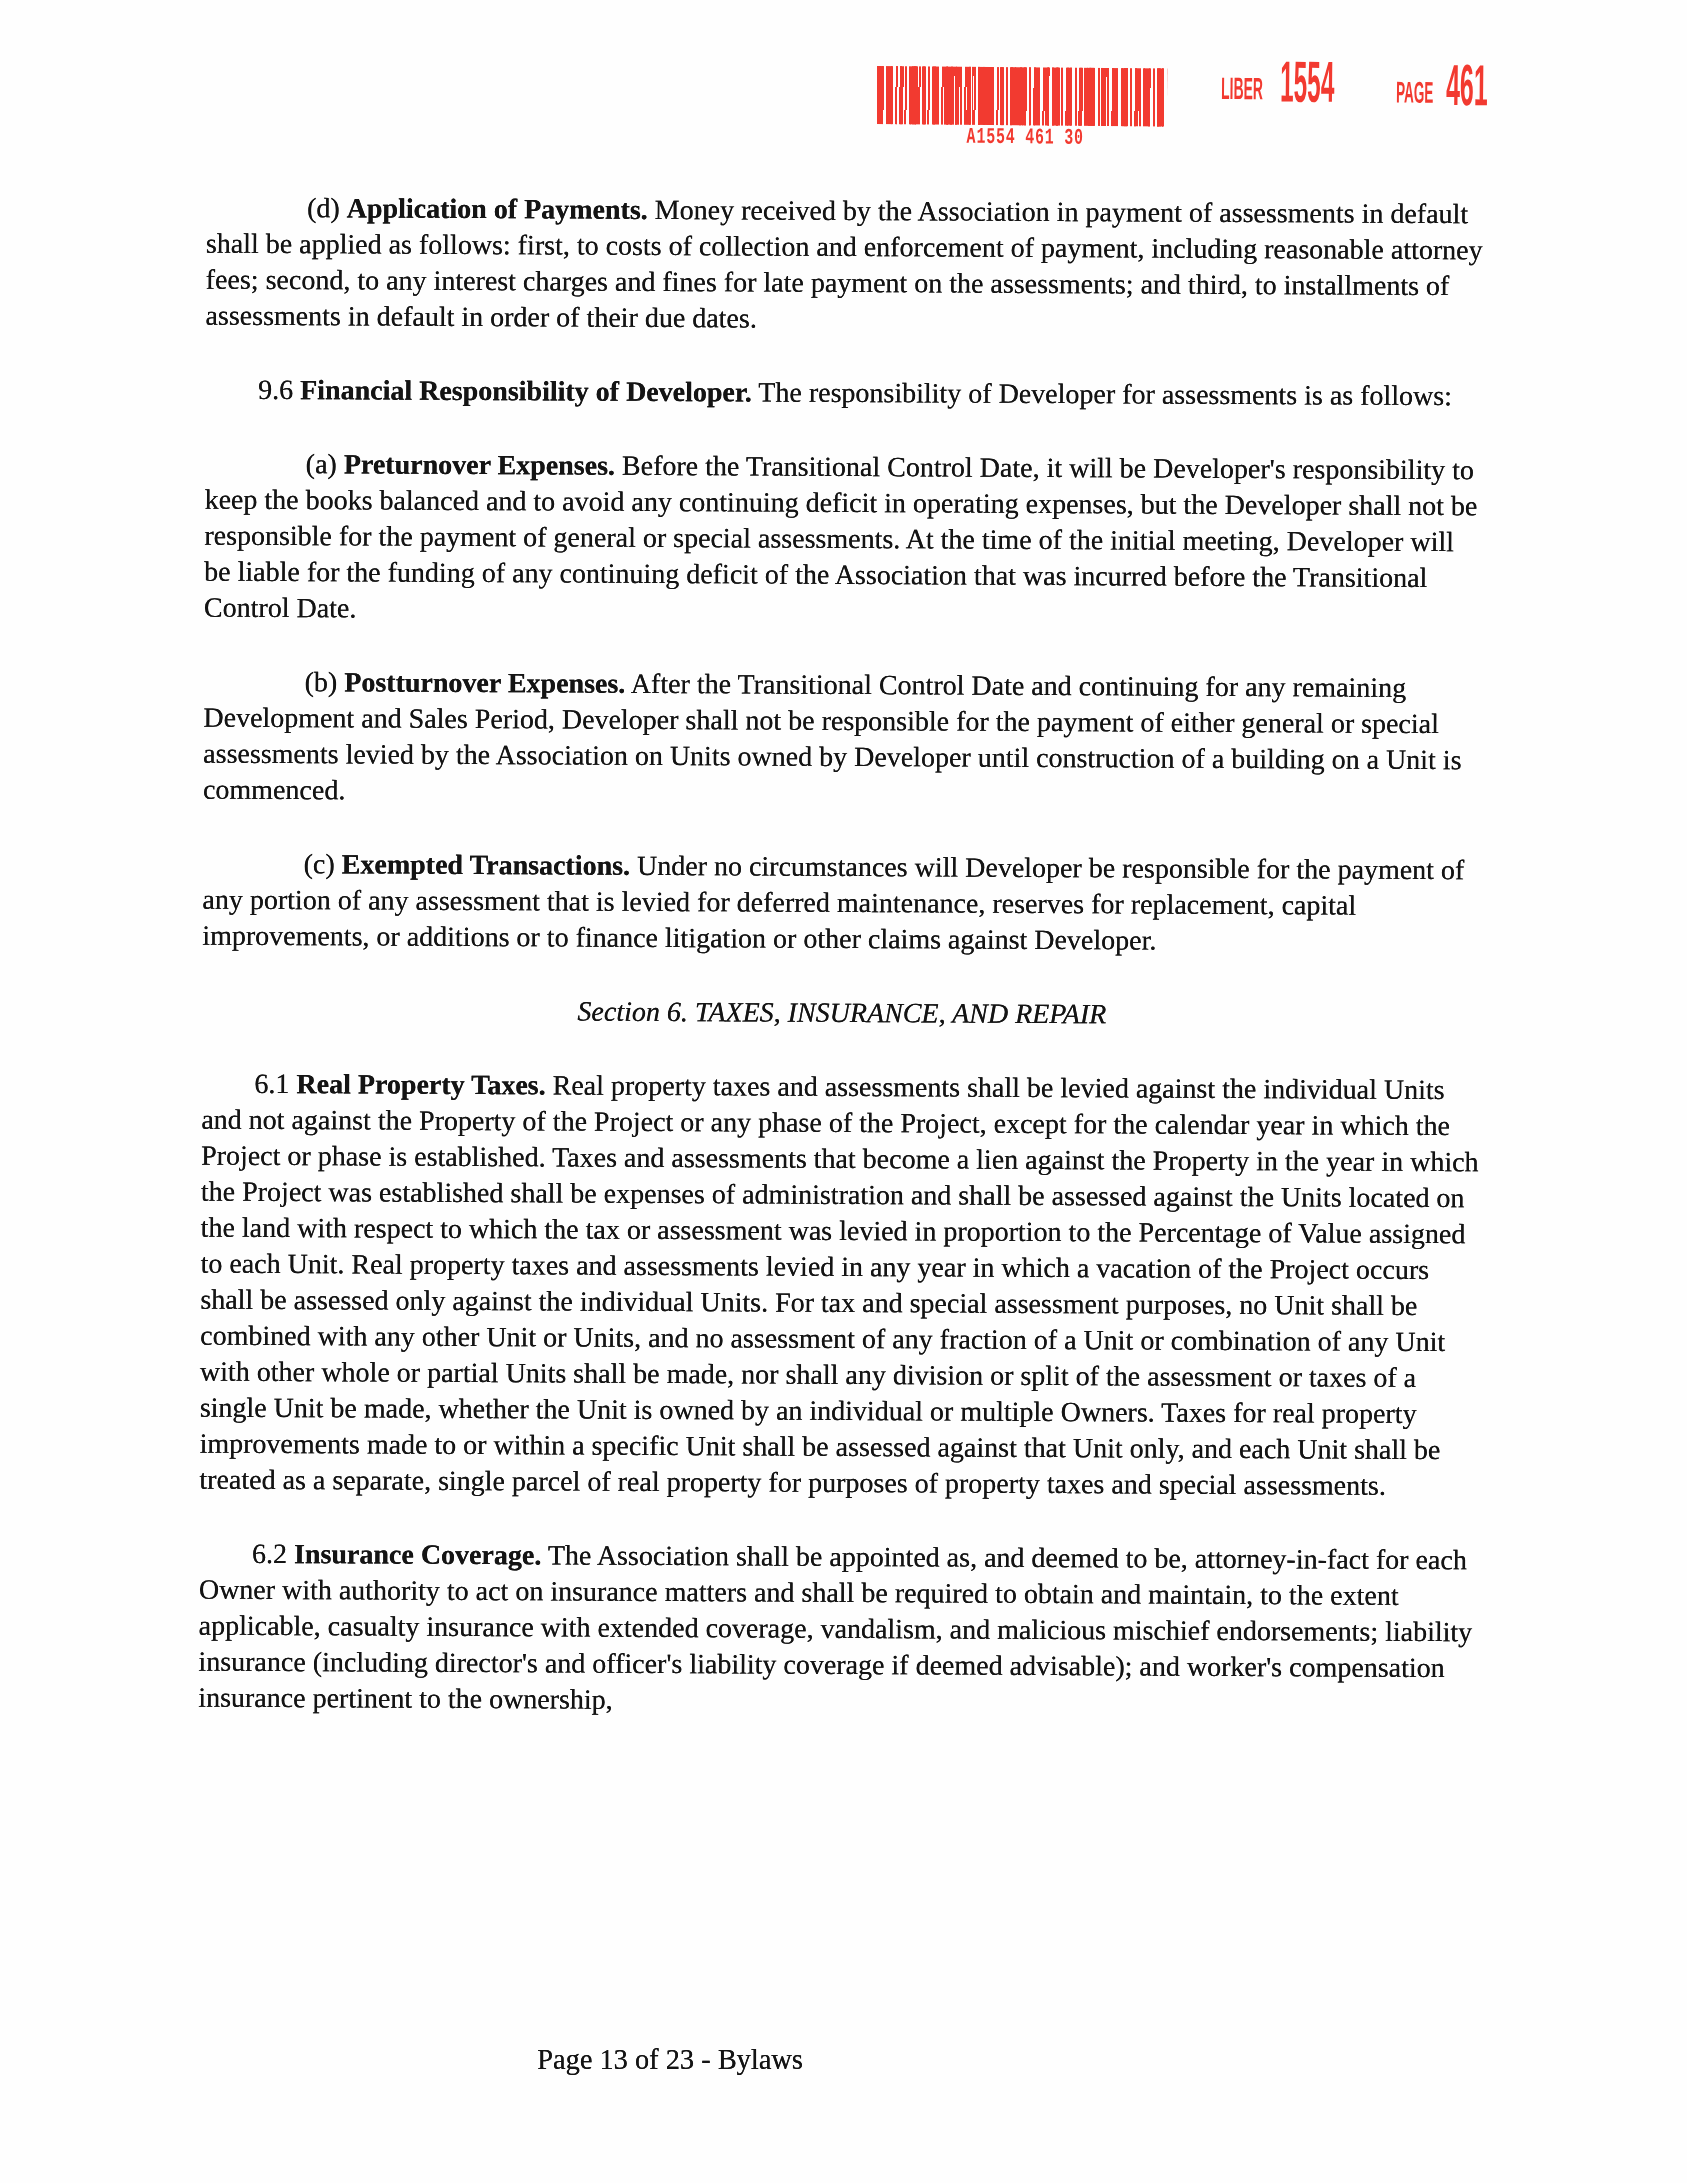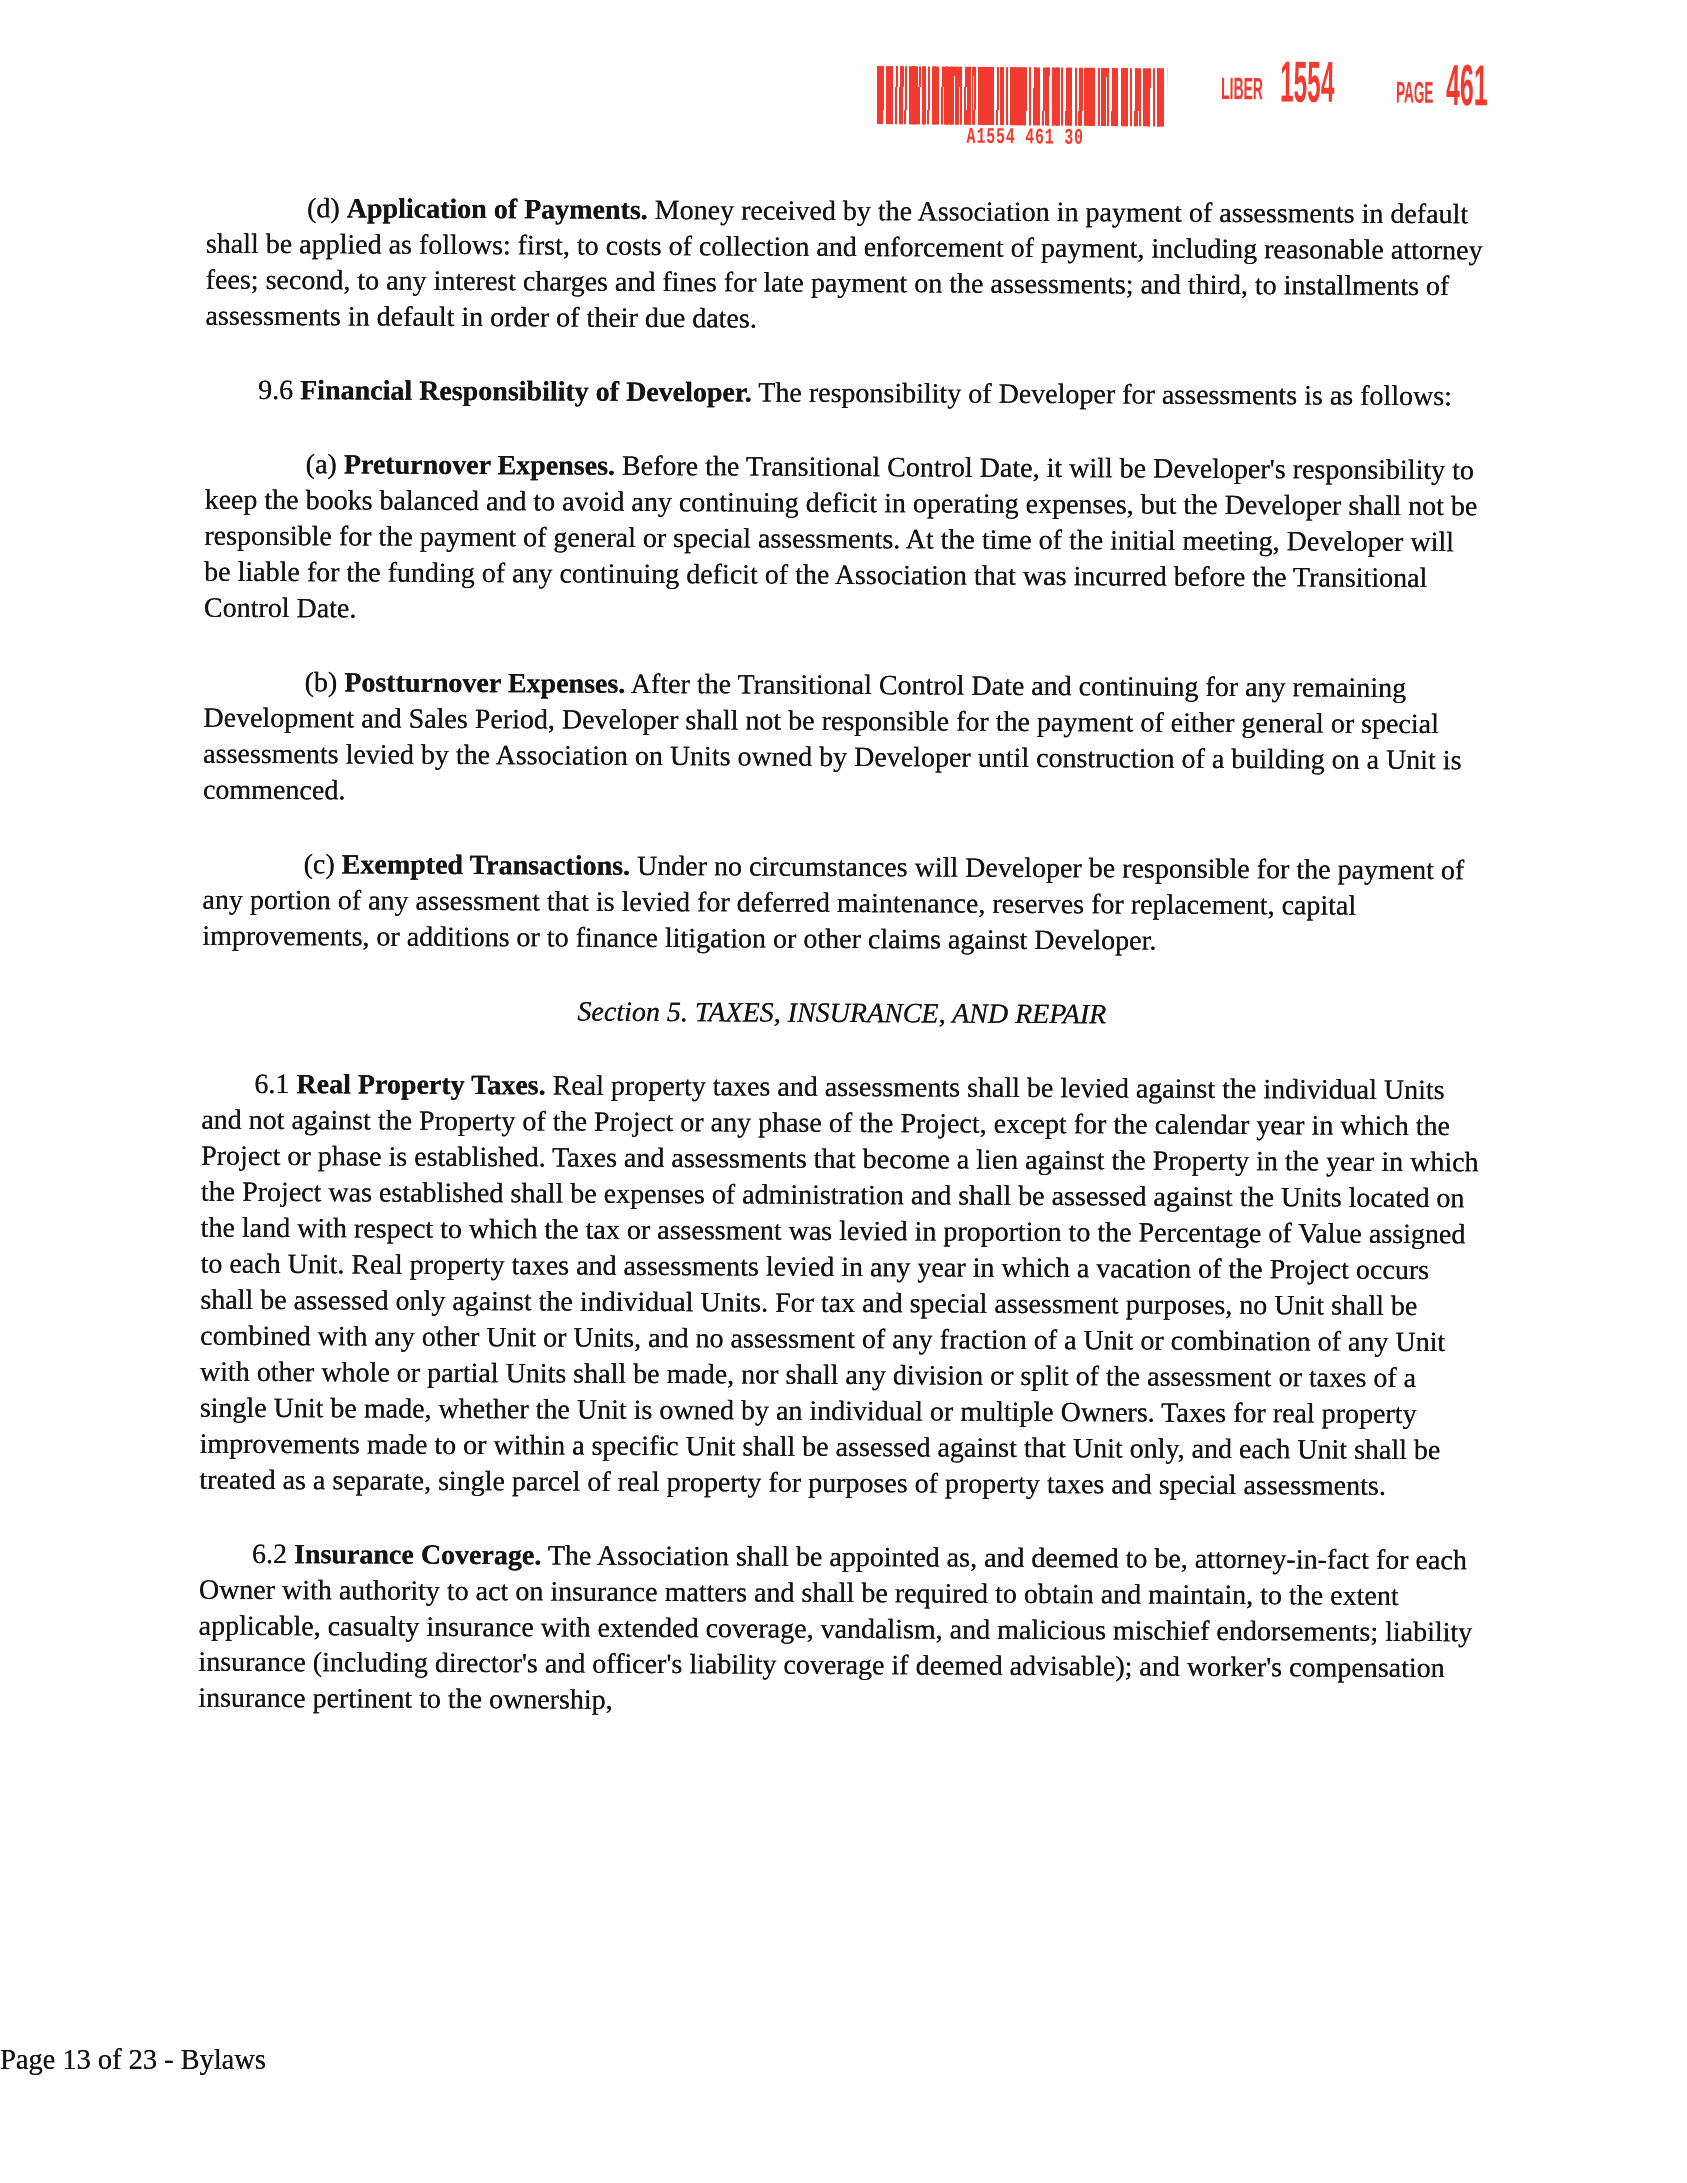--- a/index.html
+++ b/index.html
@@ -73,20 +73,21 @@
   .para b{font-weight:bold;}
   .section-heading{
     text-align:center;
     font-style:italic;
     margin:0 0 38px 0;
   }
   .footer{
     position:absolute;
     left:0; top:2043px;
     width:1340px;
+    text-align:center;
     font-size:28.4px;
     line-height:1.2;
     text-shadow:0.2px 0 0 currentColor;
   }
 </style>
 </head>
 <body>
 
 <div class="page">
 
@@ -124,21 +125,21 @@
       <b>Postturnover Expenses.</b>
       <span>After the Transitional Control Date and continuing for any remaining Development and Sales Period, Developer shall not be responsible for the payment of either general or special assessments levied by the Association on Units owned by Developer until construction of a building on a Unit is commenced.</span>
     </p>
 
     <p class="para indent-deep">
       <span>(c)</span>
       <b>Exempted Transactions.</b>
       <span>Under no circumstances will Developer be responsible for the payment of any portion of any assessment that is levied for deferred maintenance, reserves for replacement, capital improvements, or additions or to finance litigation or other claims against Developer.</span>
     </p>
 
-    <p class="section-heading"><span>Section 5.</span> <span>TAXES, INSURANCE, AND REPAIR</span></p>
+    <p class="section-heading"><span>Section 6.</span> <span>TAXES, INSURANCE, AND REPAIR</span></p>
 
     <p class="para indent-shallow">
       <span>6.1</span>
       <b>Real Property Taxes.</b>
       <span>Real property taxes and assessments shall be levied against the individual Units and not against the Property of the Project or any phase of the Project, except for the calendar year in which the Project or phase is established. Taxes and assessments that become a lien against the Property in the year in which the Project was established shall be expenses of administration and shall be assessed against the Units located on the land with respect to which the tax or assessment was levied in proportion to the Percentage of Value assigned to each Unit. Real property taxes and assessments levied in any year in which a vacation of the Project occurs shall be assessed only against the individual Units. For tax and special assessment purposes, no Unit shall be combined with any other Unit or Units, and no assessment of any fraction of a Unit or combination of any Unit with other whole or partial Units shall be made, nor shall any division or split of the assessment or taxes of a single Unit be made, whether the Unit is owned by an individual or multiple Owners. Taxes for real property improvements made to or within a specific Unit shall be assessed against that Unit only, and each Unit shall be treated as a separate, single parcel of real property for purposes of property taxes and special assessments.</span>
     </p>
 
     <p class="para indent-shallow">
       <span>6.2</span>
       <b>Insurance Coverage.</b>

